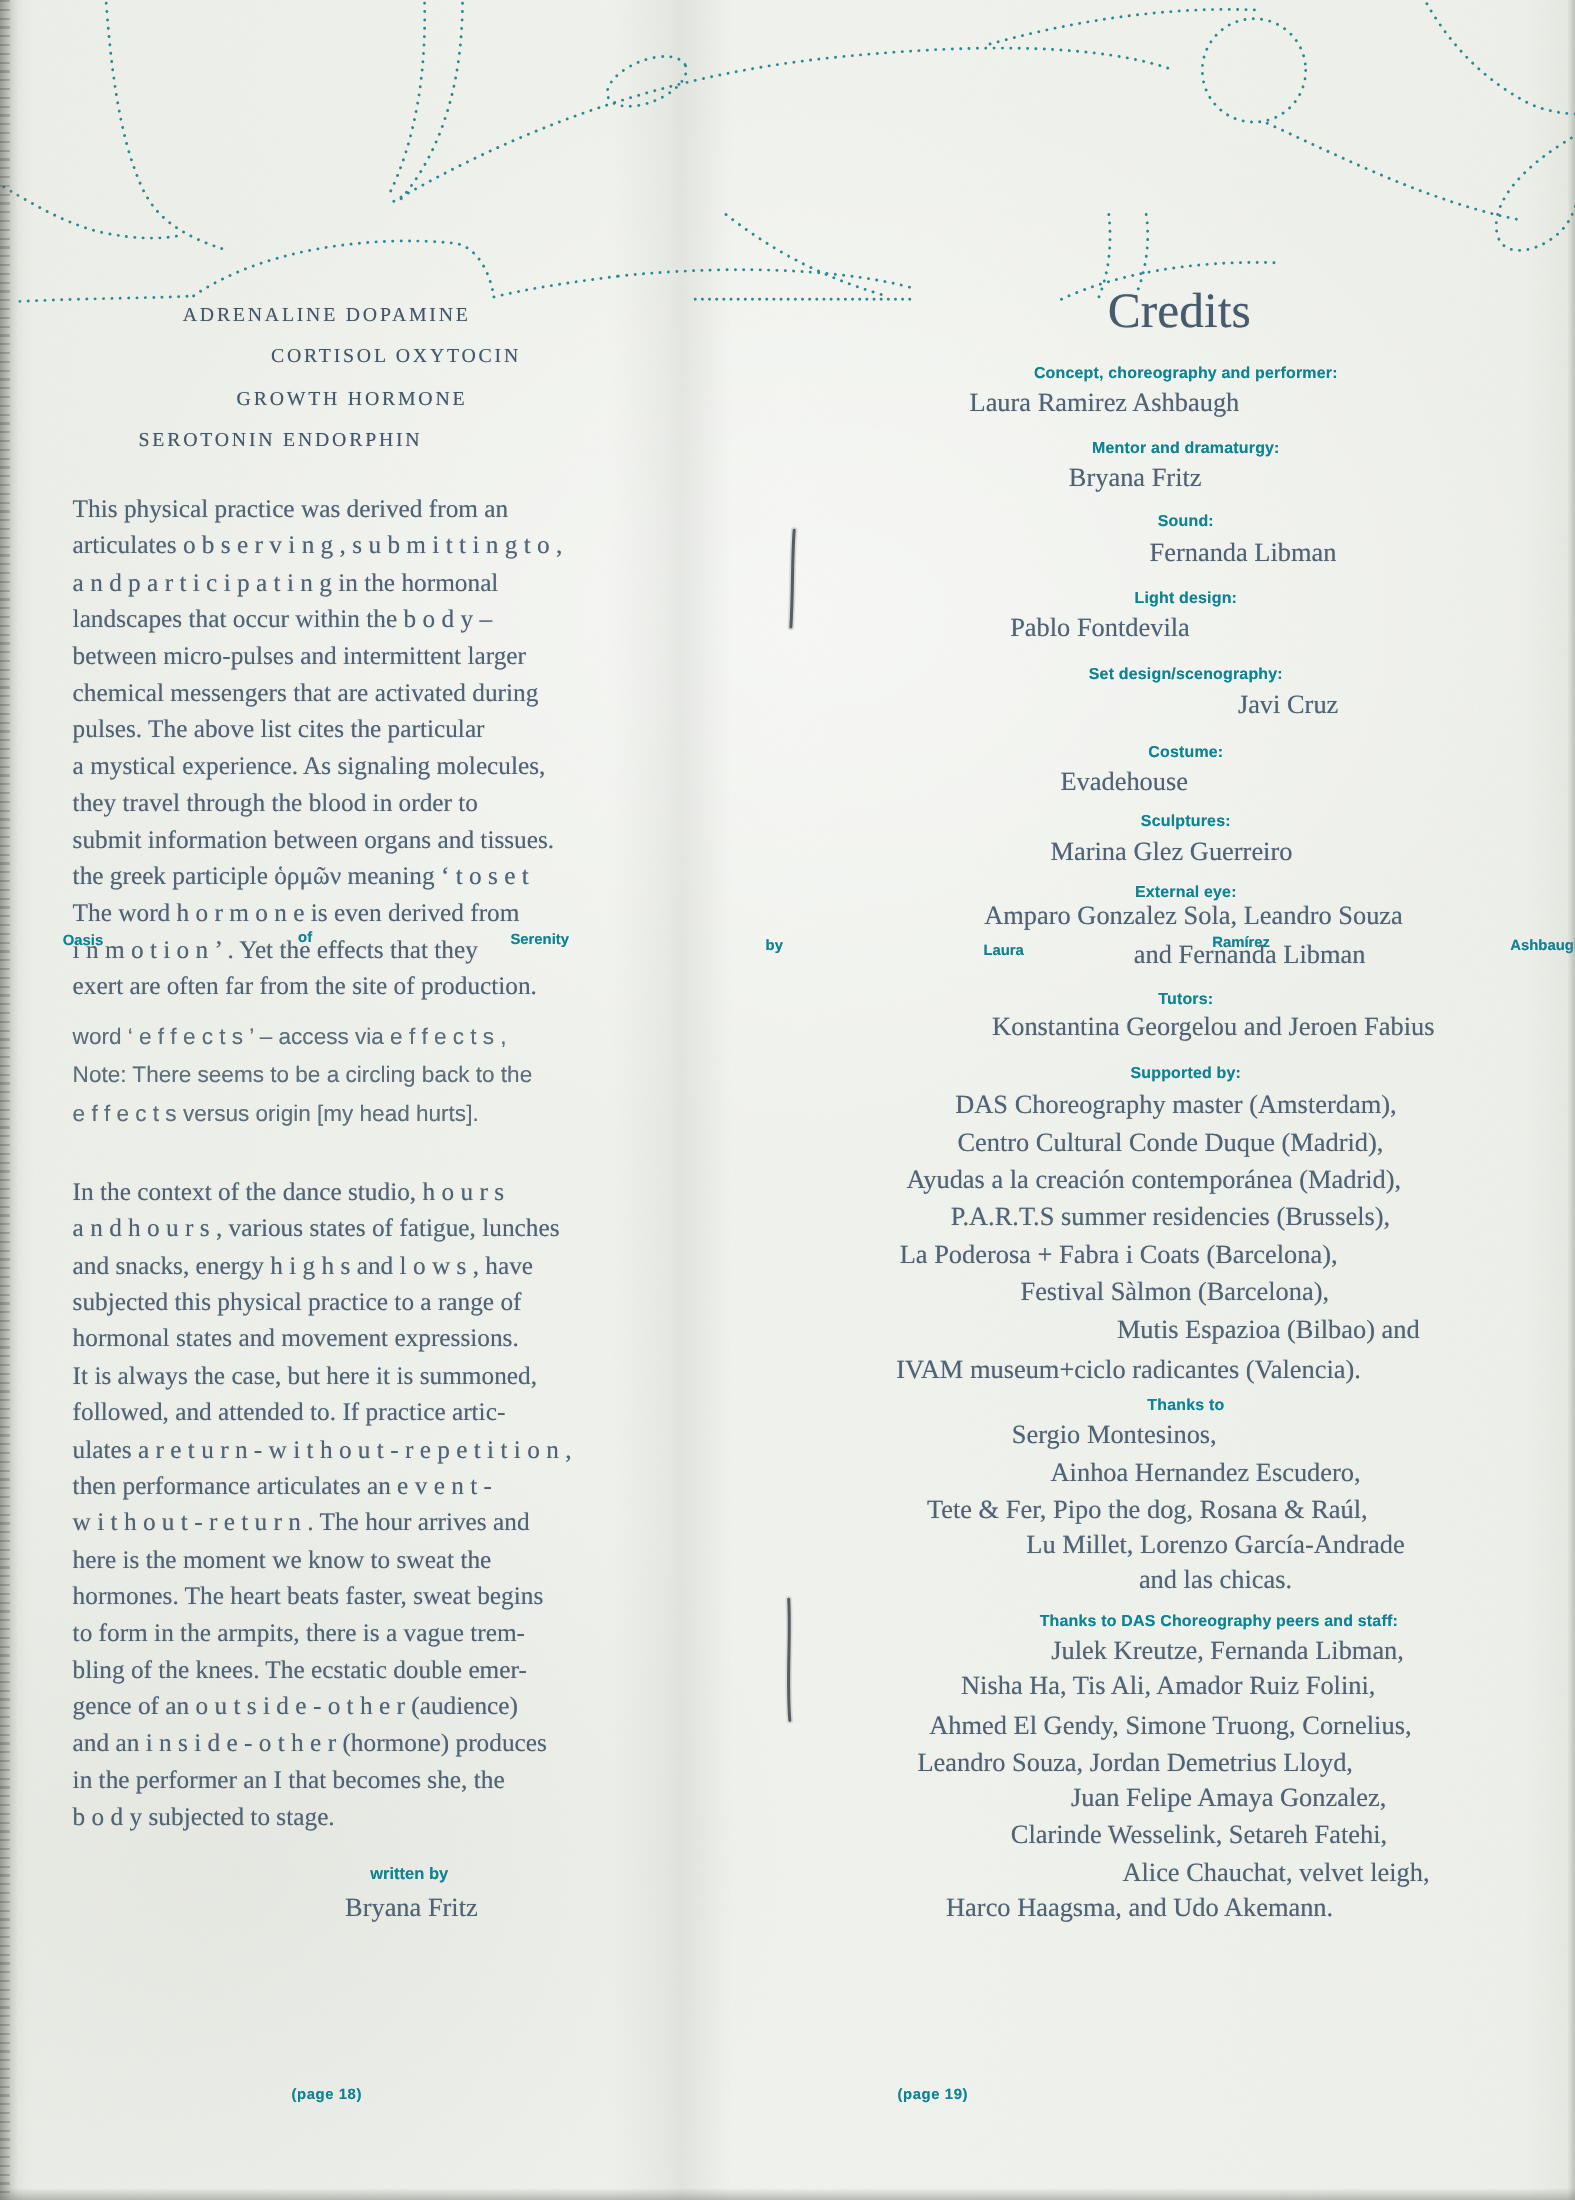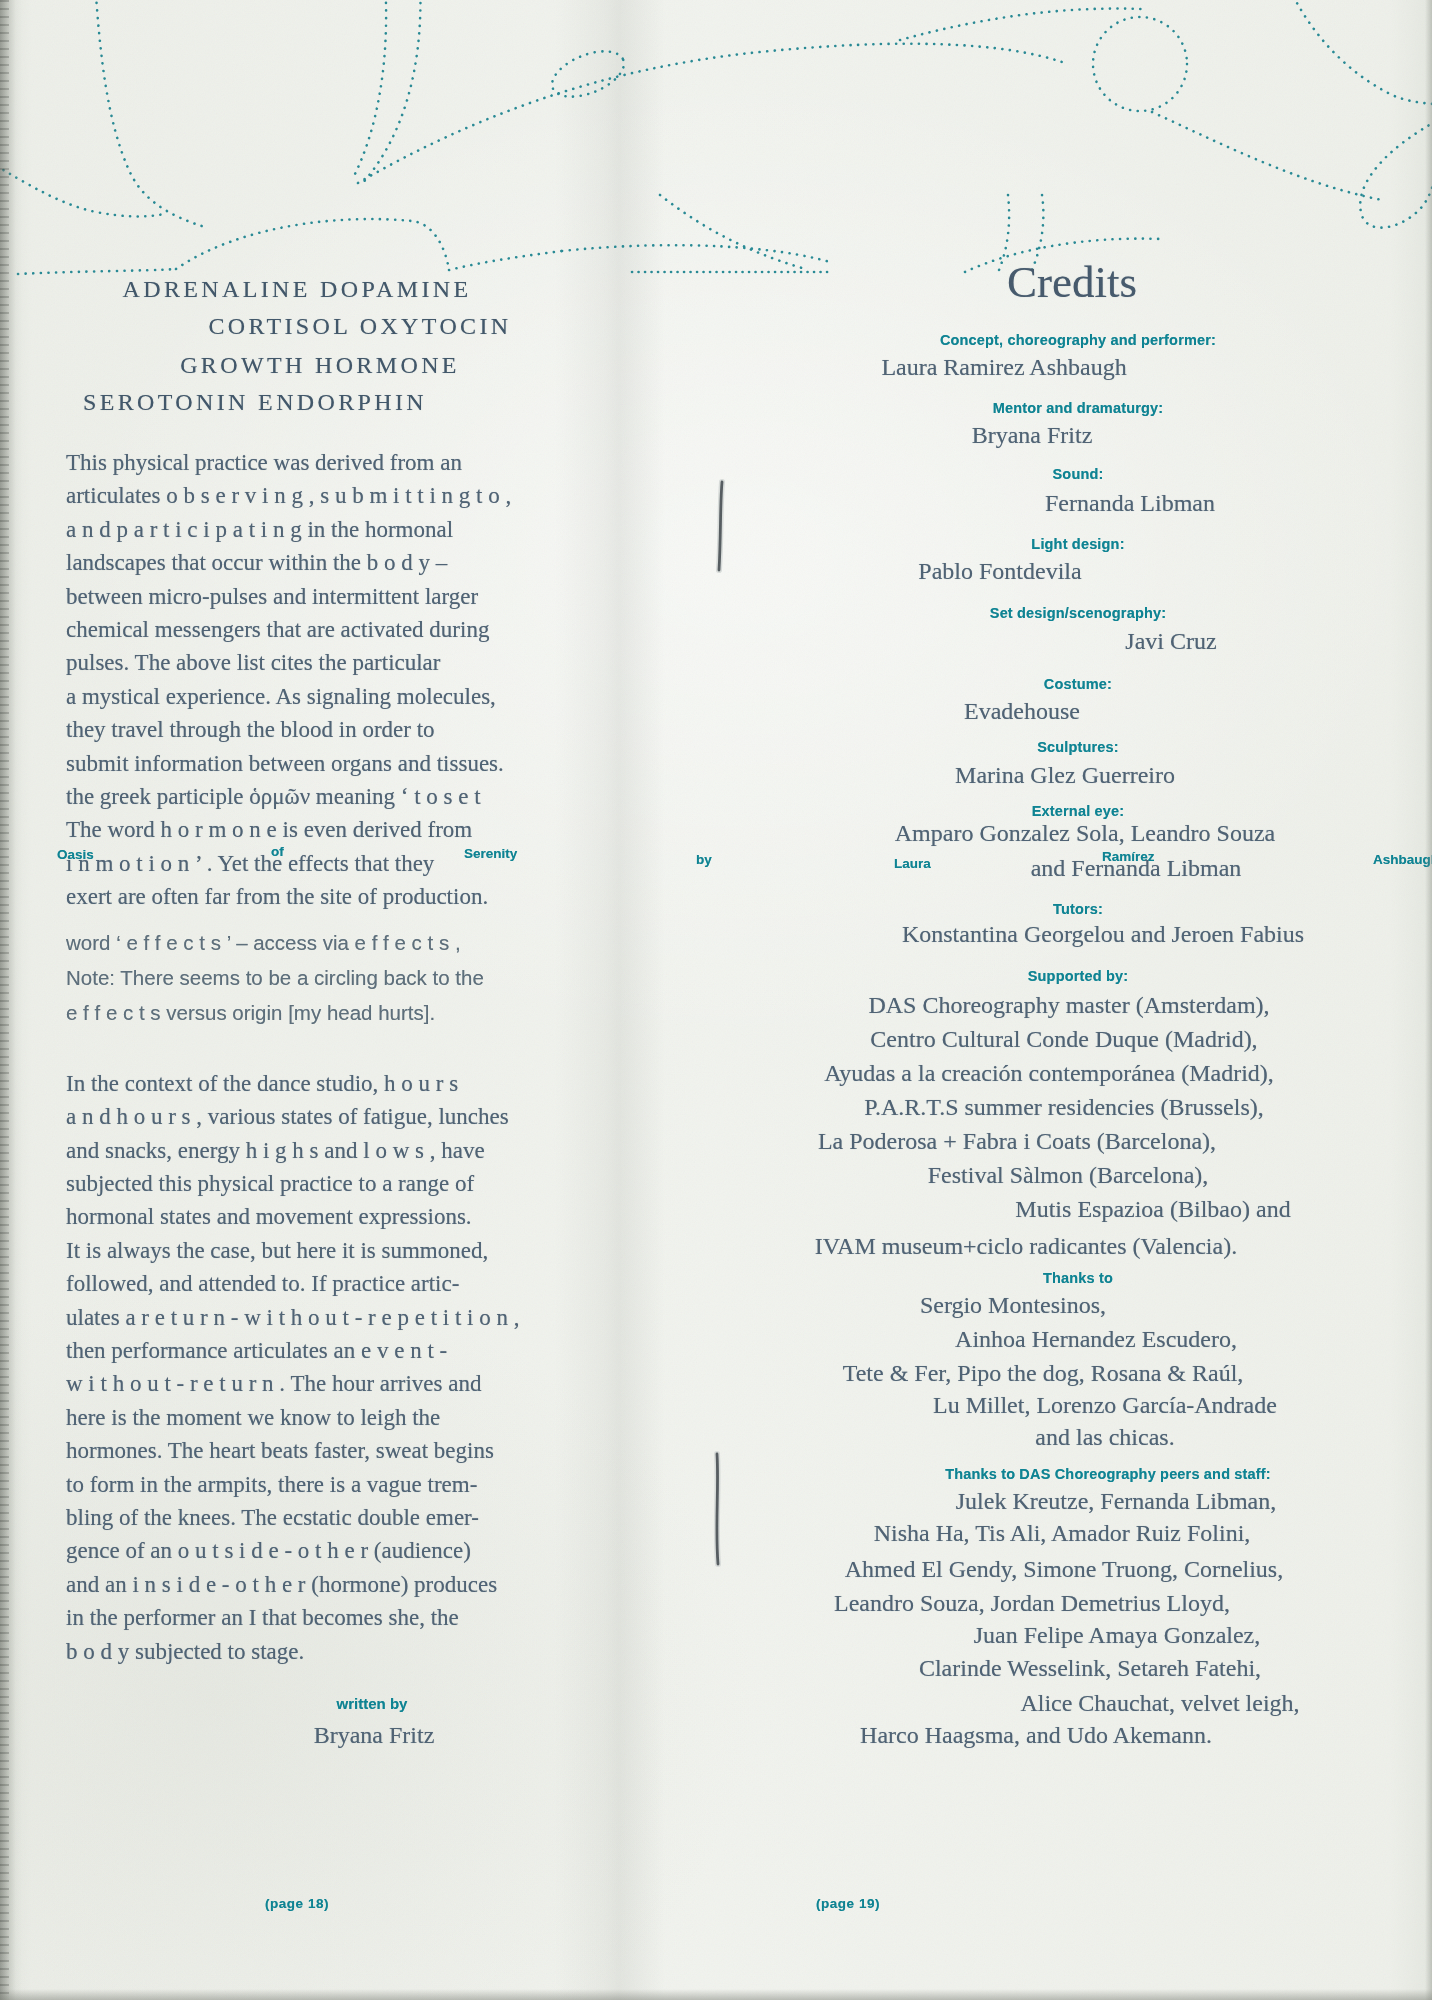--- a/index.html
+++ b/index.html
@@ -22,21 +22,21 @@
   .edge-left{position:absolute;left:0;top:0;width:22px;height:100%;
     background:linear-gradient(90deg,rgba(84,89,82,.55),rgba(128,133,124,.28) 38%,rgba(190,194,186,.12) 72%,transparent);}
   .edge-streaks{position:absolute;left:0;top:0;width:9px;height:100%;opacity:.75;
     background:repeating-linear-gradient(180deg,rgba(66,70,64,.38) 0 2px,rgba(168,171,162,.16) 2px 8px);}
   .edge-bottom{position:absolute;left:0;bottom:0;width:100%;height:11px;
     background:linear-gradient(0deg,rgba(115,119,110,.45),transparent);}
   .edge-right{position:absolute;right:0;top:0;width:7px;height:100%;
     background:linear-gradient(270deg,rgba(134,139,130,.40),transparent);}
 
   .serifline{white-space:nowrap;color:#4d6173;text-shadow:0 0 .7px rgba(77,97,115,.55);}
-  .headline{position:absolute;white-space:nowrap;font-size:24px;letter-spacing:.14em;
+  .headline{position:absolute;white-space:nowrap;font-size:18px;letter-spacing:.14em;
     color:#3f5568;text-shadow:0 0 .7px rgba(63,85,104,.5);transform:translateX(-50%);}
   .leftcol{position:absolute;left:66px;top:446px;}
   .bline{font-size:23px;line-height:33.4px;}
   .nline{white-space:nowrap;font-family:"Liberation Sans",sans-serif;font-size:20.5px;
     line-height:35px;color:#5b6d7a;text-shadow:0 0 .6px rgba(91,109,122,.5);}
   .noteblock{margin-top:11px;}
   .para2{margin-top:37px;}
 
   .teal{color:#0a8292;font-family:"Liberation Sans",sans-serif;font-weight:600;
     text-shadow:0 0 .5px rgba(10,130,146,.55);}
@@ -127,21 +127,21 @@
       <div class="serifline bline">In the context of the dance studio,  h o u r s</div>
       <div class="serifline bline">a n d  h o u r s ,  various states of fatigue, lunches</div>
       <div class="serifline bline">and snacks, energy  h i g h s  and  l o w s ,  have</div>
       <div class="serifline bline">subjected this physical practice to a range of</div>
       <div class="serifline bline">hormonal states and movement expressions.</div>
       <div class="serifline bline">It is always the case, but here it is summoned,</div>
       <div class="serifline bline">followed, and attended to. If practice artic-</div>
       <div class="serifline bline">ulates a  r e t u r n - w i t h o u t - r e p e t i t i o n ,</div>
       <div class="serifline bline">then performance articulates an  e v e n t -</div>
       <div class="serifline bline">w i t h o u t - r e t u r n .  The hour arrives and</div>
-      <div class="serifline bline">here is the moment we know to leigh the</div>
+      <div class="serifline bline">here is the moment we know to sweat the</div>
       <div class="serifline bline">hormones. The heart beats faster, sweat begins</div>
       <div class="serifline bline">to form in the armpits, there is a vague trem-</div>
       <div class="serifline bline">bling of the knees. The ecstatic double emer-</div>
       <div class="serifline bline">gence of an  o u t s i d e - o t h e r  (audience)</div>
       <div class="serifline bline">and an  i n s i d e - o t h e r  (hormone) produces</div>
       <div class="serifline bline">in the performer an I that becomes she, the</div>
       <div class="serifline bline">b o d y  subjected to stage.</div>
     </div>
   </div>
 

